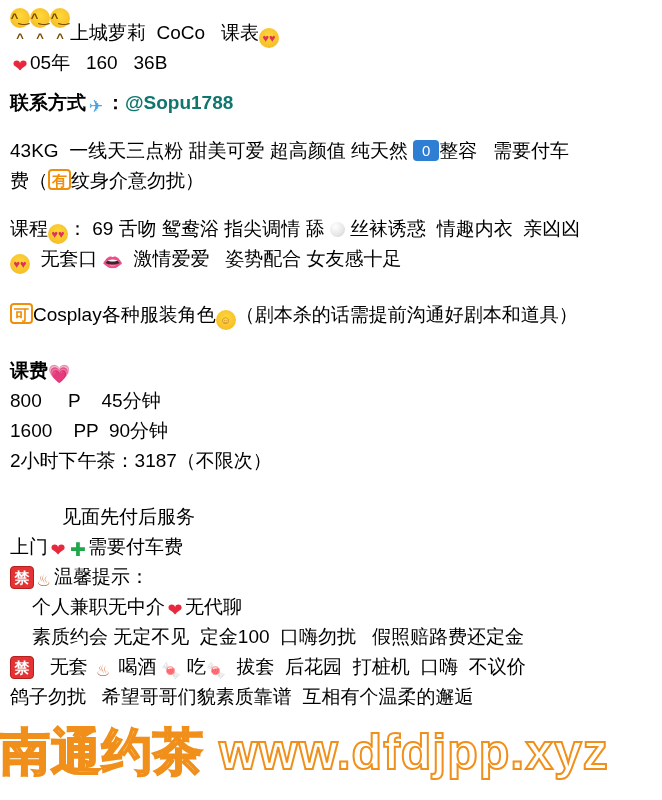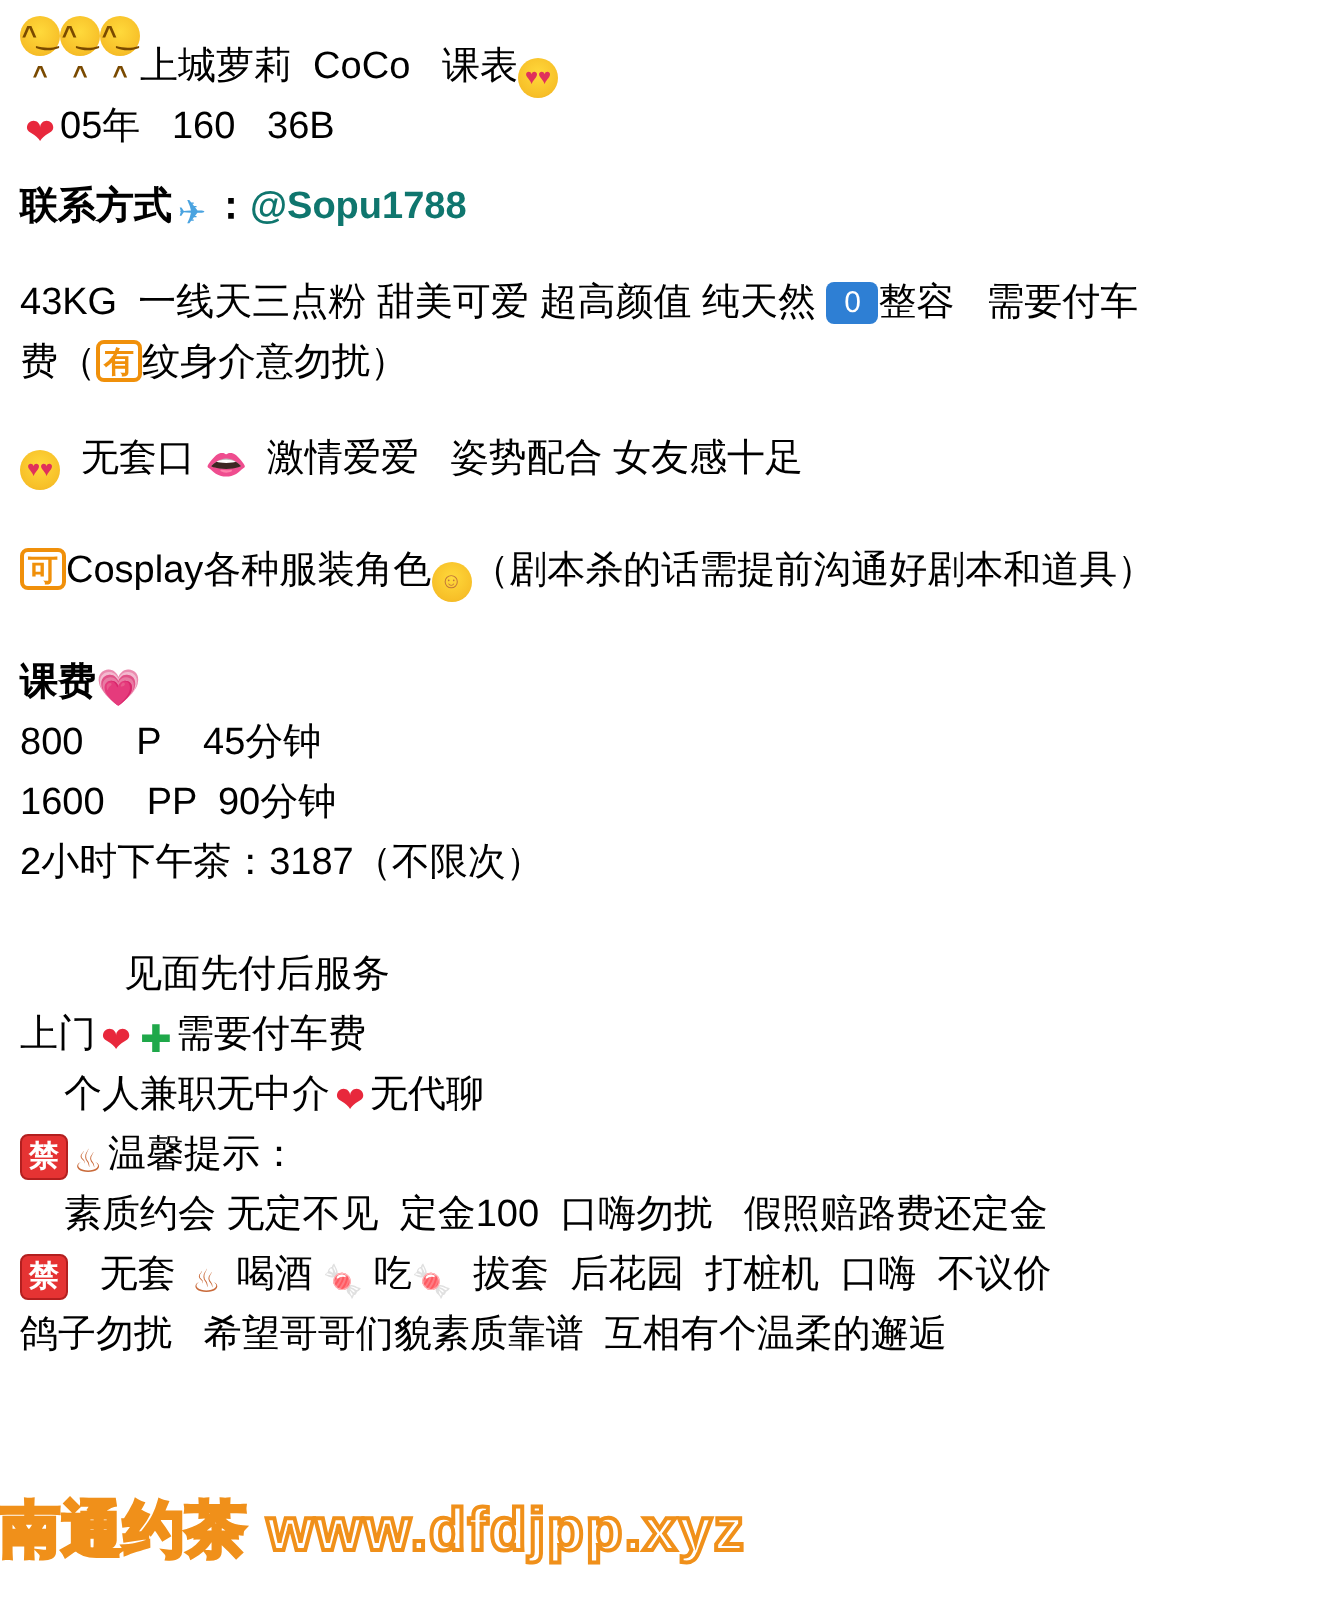--- a/index.html
+++ b/index.html
@@ -148,21 +148,21 @@
     font-weight: bold;
     vertical-align: 0px;
     box-sizing: border-box;
   }
   .watermark {
     position: absolute;
     left: 0;
     right: 0;
     bottom: 14px;
     text-align: left;
-    font-size: 30px;
+    font-size: 50px;
     font-weight: bold;
     color: #ffffff;
     -webkit-text-stroke: 2px #f0901a;
     letter-spacing: 1px;
     white-space: nowrap;
     pointer-events: none;
   }
   .wm-inner { display: inline-block; }
 </style>
 </head>
@@ -177,20 +177,21 @@
   <div class="gap-sm"></div>
 
   <div class="line bold"><span>联系方式</span><span class="e e-plane">✈</span><span>：</span><span class="link">@Sopu1788</span></div>
 
   <div class="gap-md"></div>
 
   <div class="line"><span>43KG  一线天三点粉 甜美可爱 超高颜值 纯天然 </span><span class="badge-blue">0</span><span>整容   需要付车费（</span><span class="badge-box">有</span><span>纹身介意勿扰）</span></div>
 
   <div class="gap-md"></div>
 
+  <div class="line"><span>课程</span><span class="e e-heartface">♥♥</span><span>： 69 舌吻 鸳鸯浴 指尖调情 舔 </span><span class="e-white"></span><span> 丝袜诱惑  情趣内衣  亲凶凶</span></div>
 
   <div class="line"><span class="e e-heartface">♥♥</span><span>  无套口 </span><span class="e e-lips">👄</span><span>  激情爱爱   姿势配合 女友感十足</span></div>
 
   <div class="gap-lg"></div>
 
   <div class="line"><span class="badge-box">可</span><span>Cosplay各种服装角色</span><span class="e e-hug">☺</span><span>（剧本杀的话需提前沟通好剧本和道具）</span></div>
 
   <div class="gap-lg"></div>
 
   <div class="line bold"><span>课费</span><span class="e e-purpleheart">💗</span></div>
@@ -198,24 +199,24 @@
   <div class="line">800     P    45分钟</div>
   <div class="line">1600    PP  90分钟</div>
   <div class="line">2小时下午茶：3187（不限次）</div>
 
   <div class="gap-lg"></div>
 
   <div class="line indent2">见面先付后服务</div>
 
   <div class="line"><span>上门</span><span class="e e-heart">❤</span><span class="e e-cross">✚</span><span>需要付车费</span></div>
 
+  <div class="line"><span class="badge-forbid">禁</span><span class="e e-hotspring">♨</span><span>温馨提示：</span></div>
+
   <div class="line indent1"><span>个人兼职无中介</span><span class="e e-heart">❤</span><span>无代聊</span></div>
 
-  <div class="line"><span class="badge-forbid">禁</span><span class="e e-hotspring">♨</span><span>温馨提示：</span></div>
-
   <div class="line indent1">素质约会 无定不见  定金100  口嗨勿扰   假照赔路费还定金</div>
 
   <div class="line"><span class="badge-forbid">禁</span><span>   无套 </span><span class="e e-hotspring">♨</span><span> 喝酒 </span><span class="e e-candy">🍬</span><span> 吃</span><span class="e e-candy">🍬</span><span>  拔套  后花园  打桩机  口嗨  不议价</span></div>
 
   <div class="line">鸽子勿扰   希望哥哥们貌素质靠谱  互相有个温柔的邂逅</div>
 
   <div class="watermark"><span class="wm-inner">南通约茶 www.dfdjpp.xyz</span></div>
 
 </div>
 

